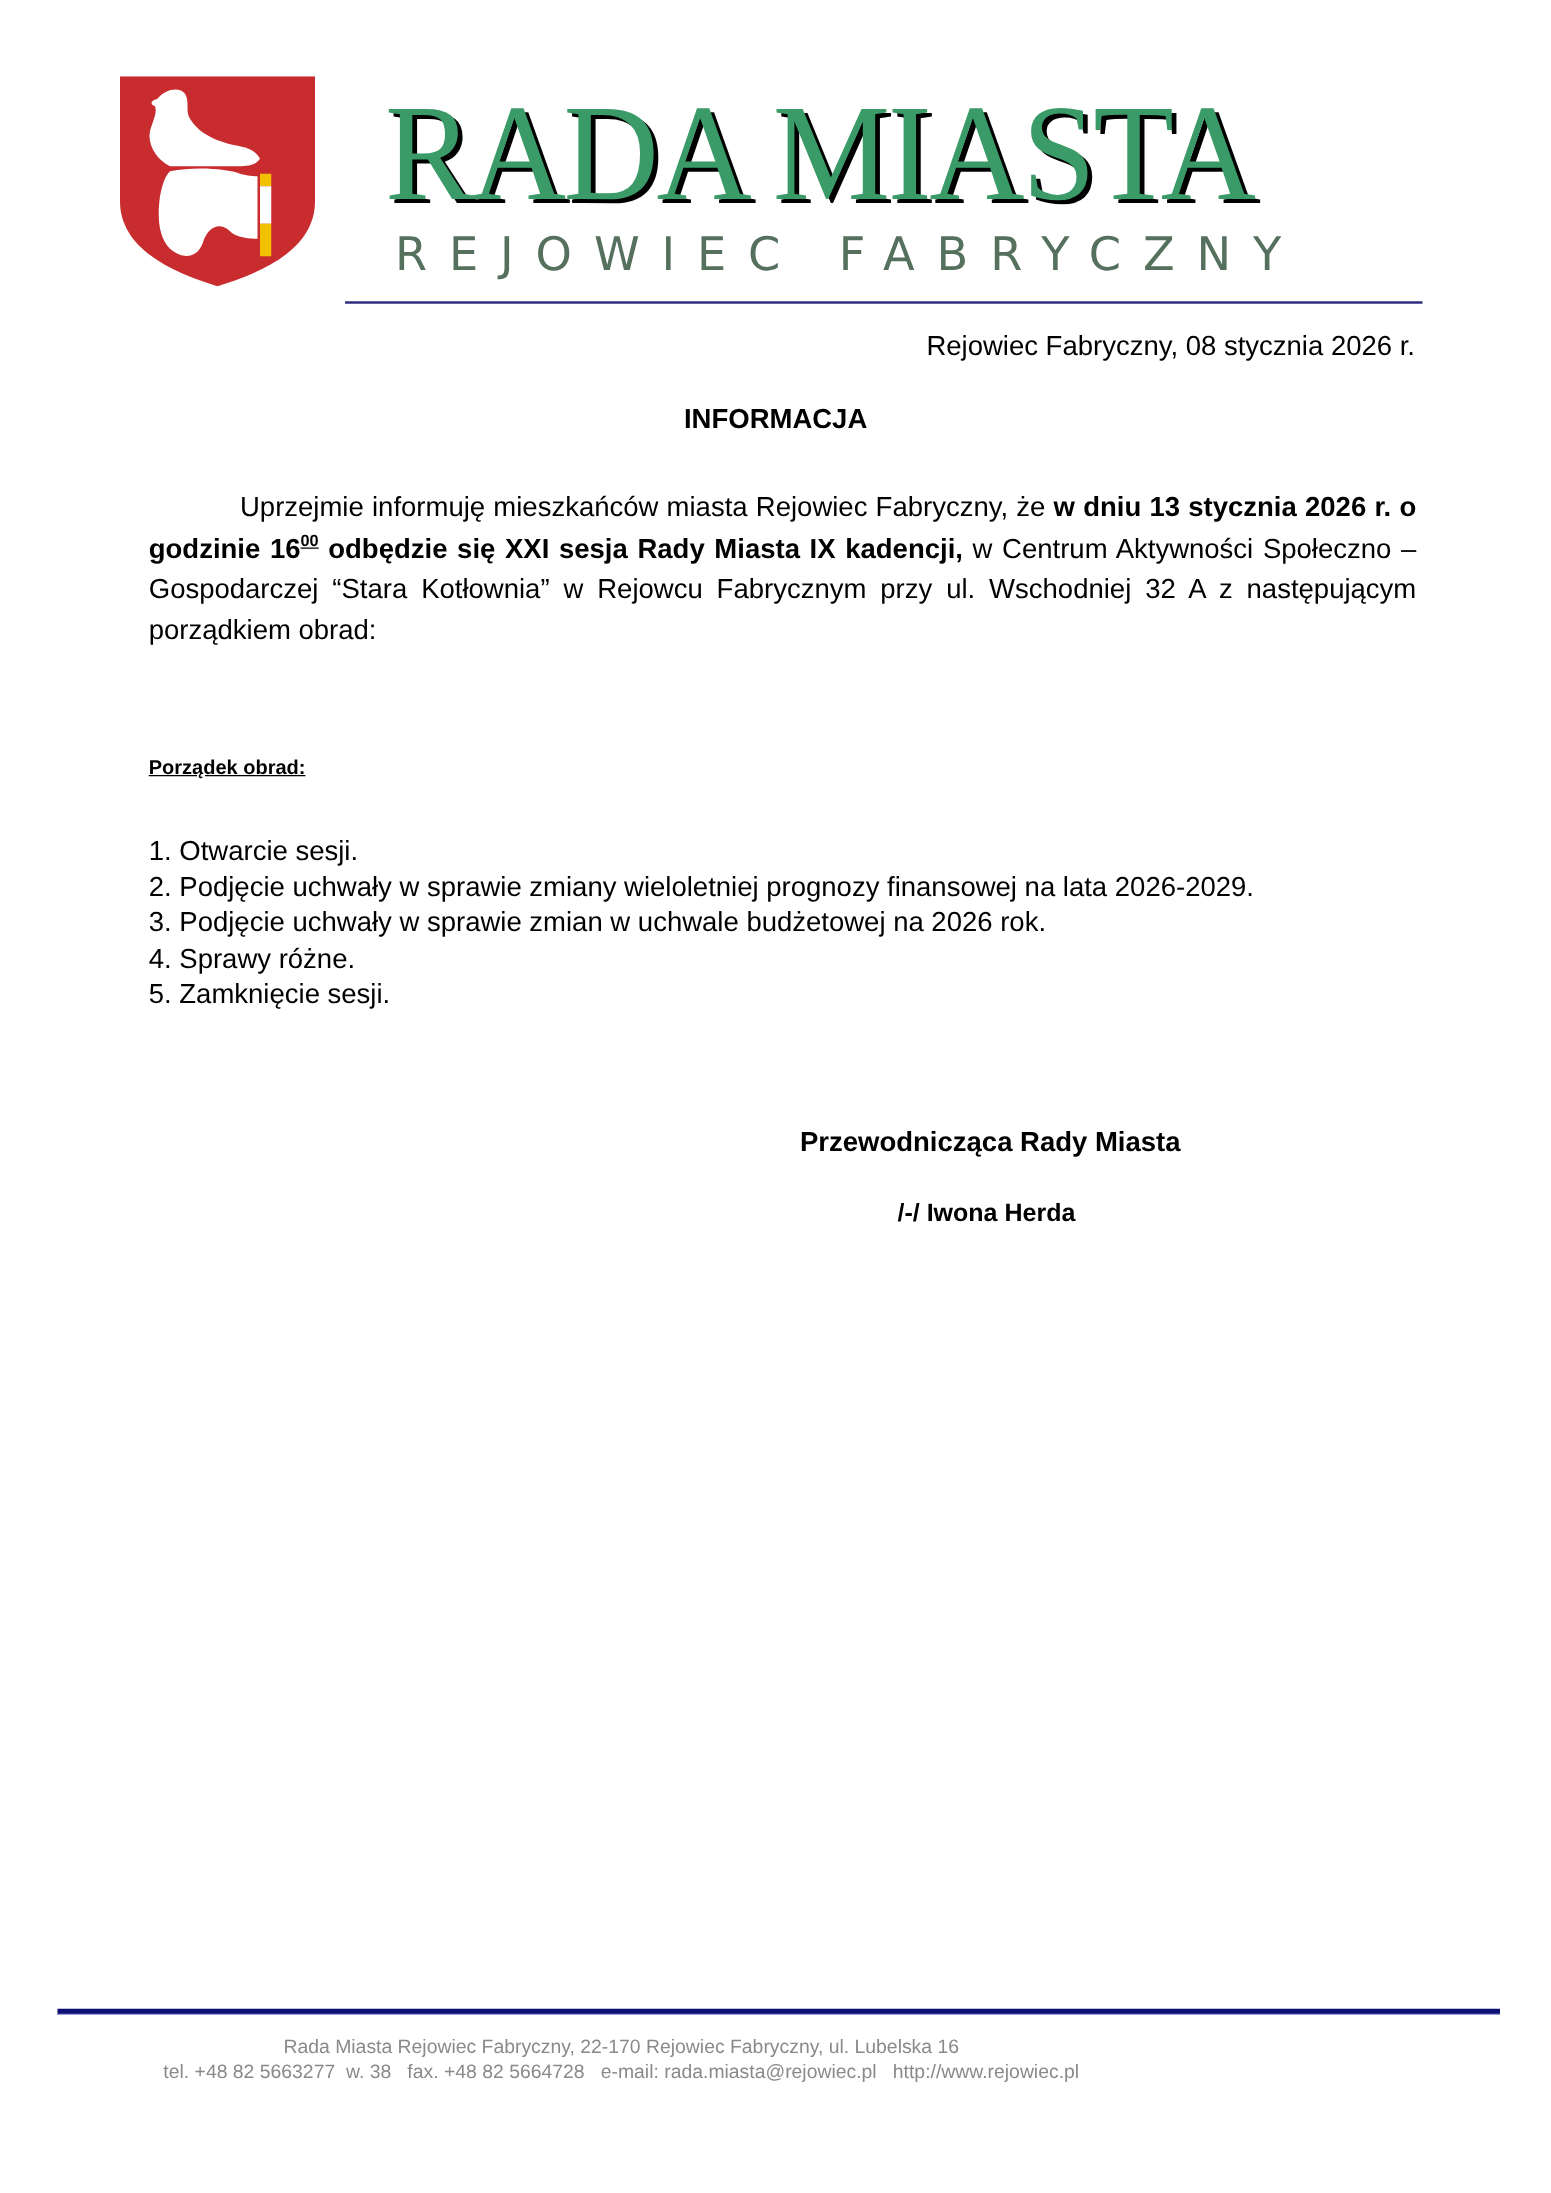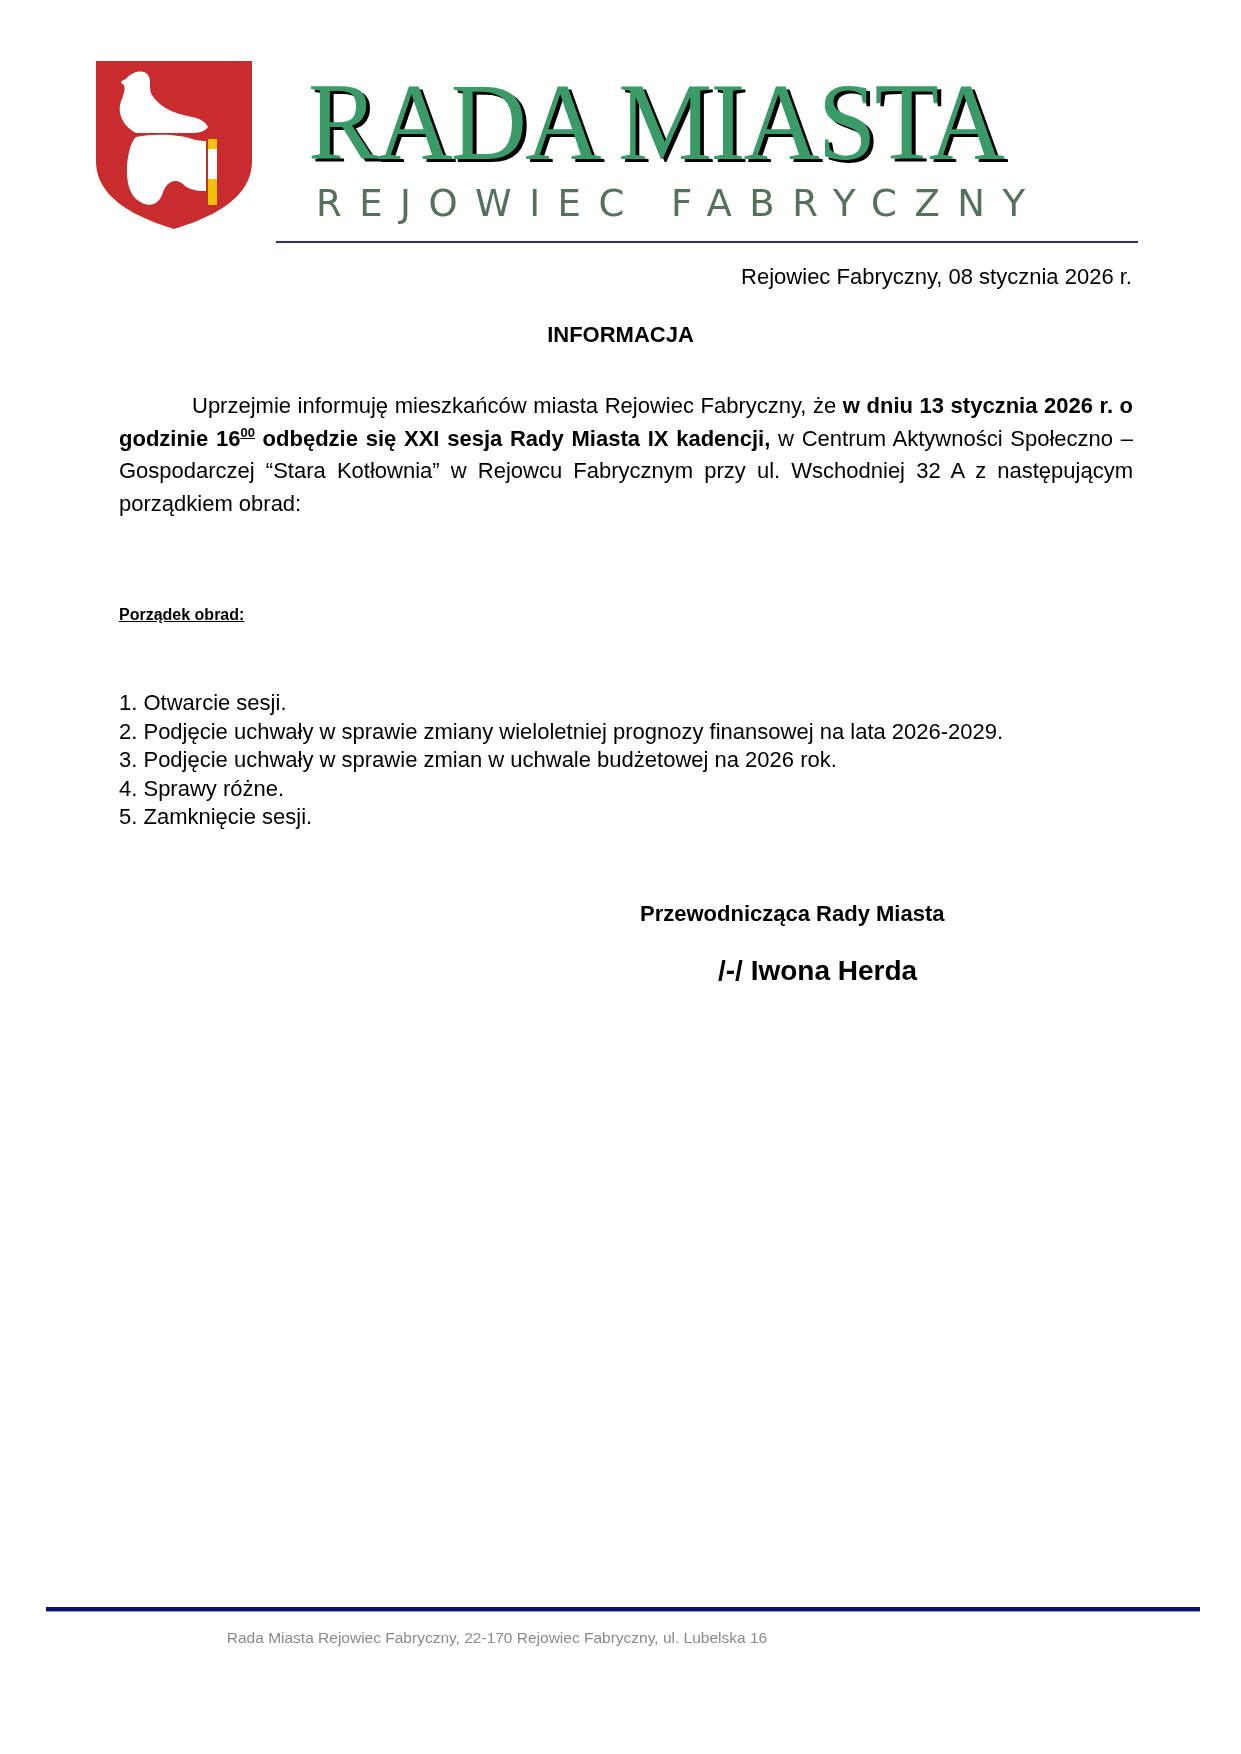--- a/index.html
+++ b/index.html
@@ -21,24 +21,24 @@
   #header-rule { left:276px; top:241px; width:862px; height:2px; background:#2e2f80; }
   #date-line { right:109px; top:264px; font-size:22px; line-height:26px; white-space:nowrap; }
   #doc-title { left:0; width:1241px; top:321px; text-align:center; font-size:22px; font-weight:bold; line-height:28px; }
   #body-para {
     left:119px; width:1014px; top:390px;
     font-size:22px; line-height:32.7px; text-align:justify;
   }
   #body-para .indent { display:inline-block; width:73px; }
   #body-para sup { font-size:13px; vertical-align:9px; line-height:0; text-decoration:underline; }
   #agenda-heading { left:119px; top:601px; font-size:16px; font-weight:bold; text-decoration:underline; line-height:28px; }
-  #agenda-list { left:119px; top:689px; margin:0; padding:0; list-style:none; font-size:22px; line-height:28.5px; }
+  #agenda-list { left:119px; top:667px; margin:0; padding:0; list-style:none; font-size:22px; line-height:28.5px; }
   #agenda-list li { white-space:nowrap; }
   #signature-role { left:640px; top:900px; font-size:22px; font-weight:bold; line-height:28px; white-space:nowrap; }
-  #signature-name { left:718px; top:957px; font-size:28px; font-weight:bold; line-height:28px; white-space:nowrap; }
+  #signature-name { left:718px; top:957px; font-size:20px; font-weight:bold; line-height:28px; white-space:nowrap; }
   #footer-rule { left:46px; top:1607px; width:1154px; height:4px; background:#0d0f74; border-bottom:1px solid #9a9ad0; }
   #footer-text { left:0; width:994px; top:1628px; text-align:center; color:#8a8a8a; font-size:15.5px; line-height:20px; }
   #footer-text div { white-space:pre; }
 </style>
 </head>
 <body>
 
 <div class="abs" id="shield">
   <svg width="156" height="168" viewBox="0 0 156 168">
     <path d="M0 0 H156 V100 C156 140 110 158 78 168 C46 158 0 140 0 100 Z" fill="#c92c2e"></path>
@@ -69,13 +69,14 @@
   <li>4. Sprawy różne.</li>
   <li>5. Zamknięcie sesji.</li>
 </ul>
 
 <div class="abs" id="signature-role">Przewodnicząca Rady Miasta</div>
 <div class="abs" id="signature-name">/-/ Iwona Herda</div>
 
 <div class="abs" id="footer-rule"></div>
 <div class="abs" id="footer-text">
   <div>Rada Miasta Rejowiec Fabryczny, 22-170 Rejowiec Fabryczny, ul. Lubelska 16</div>
+  <div>tel. +48 82 5663277  w. 38   fax. +48 82 5664728   e-mail: rada.miasta@rejowiec.pl   http://www.rejowiec.pl</div>
 </div>
 
 </body></html>

